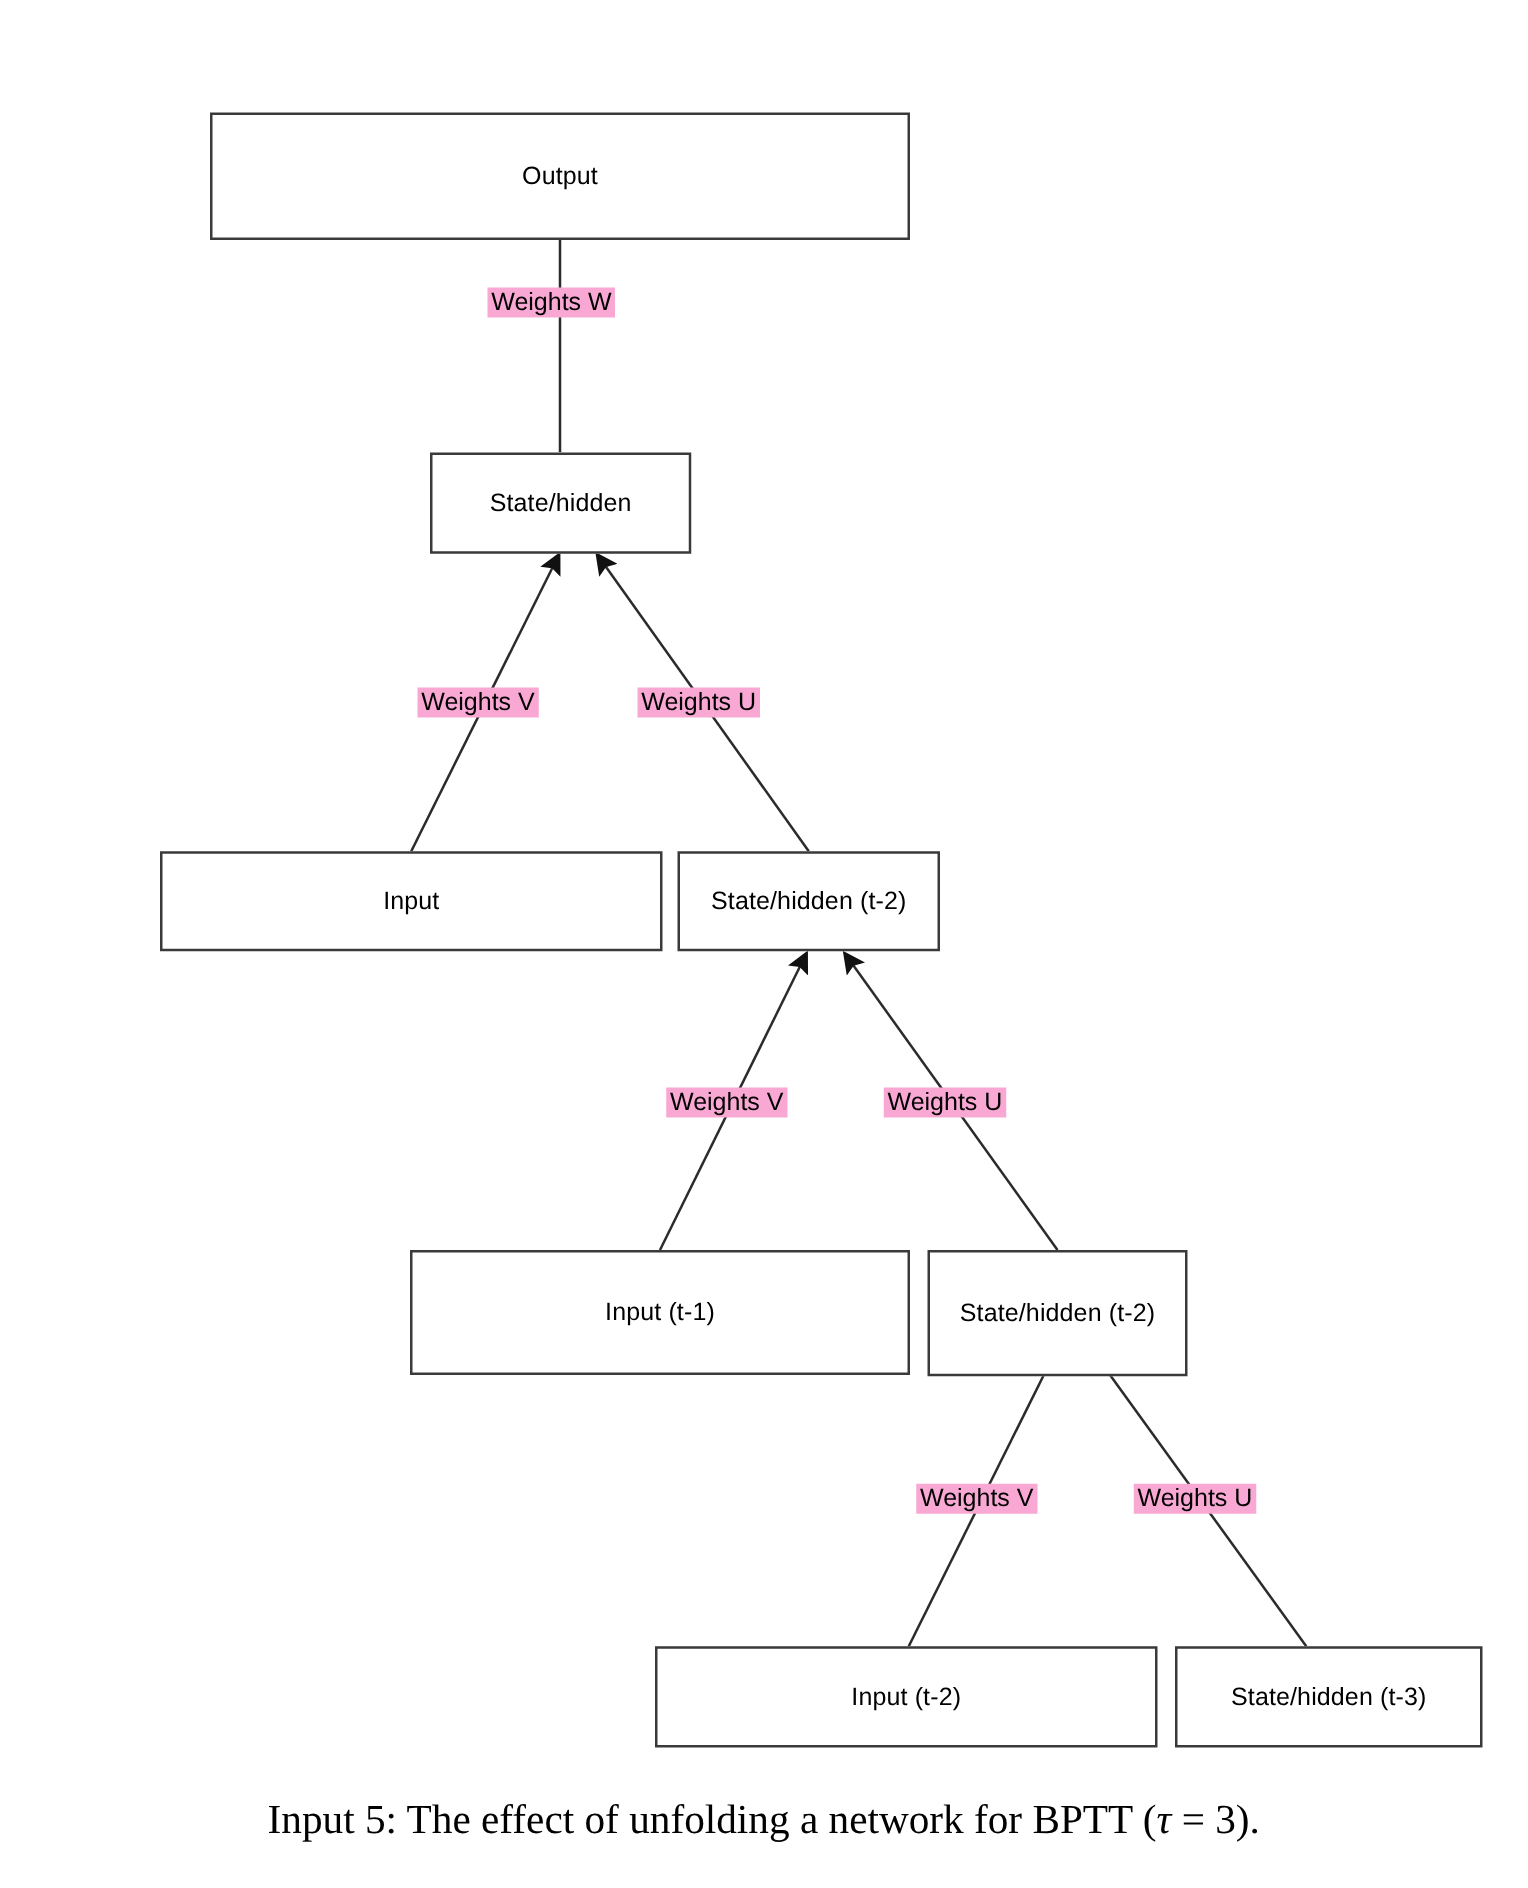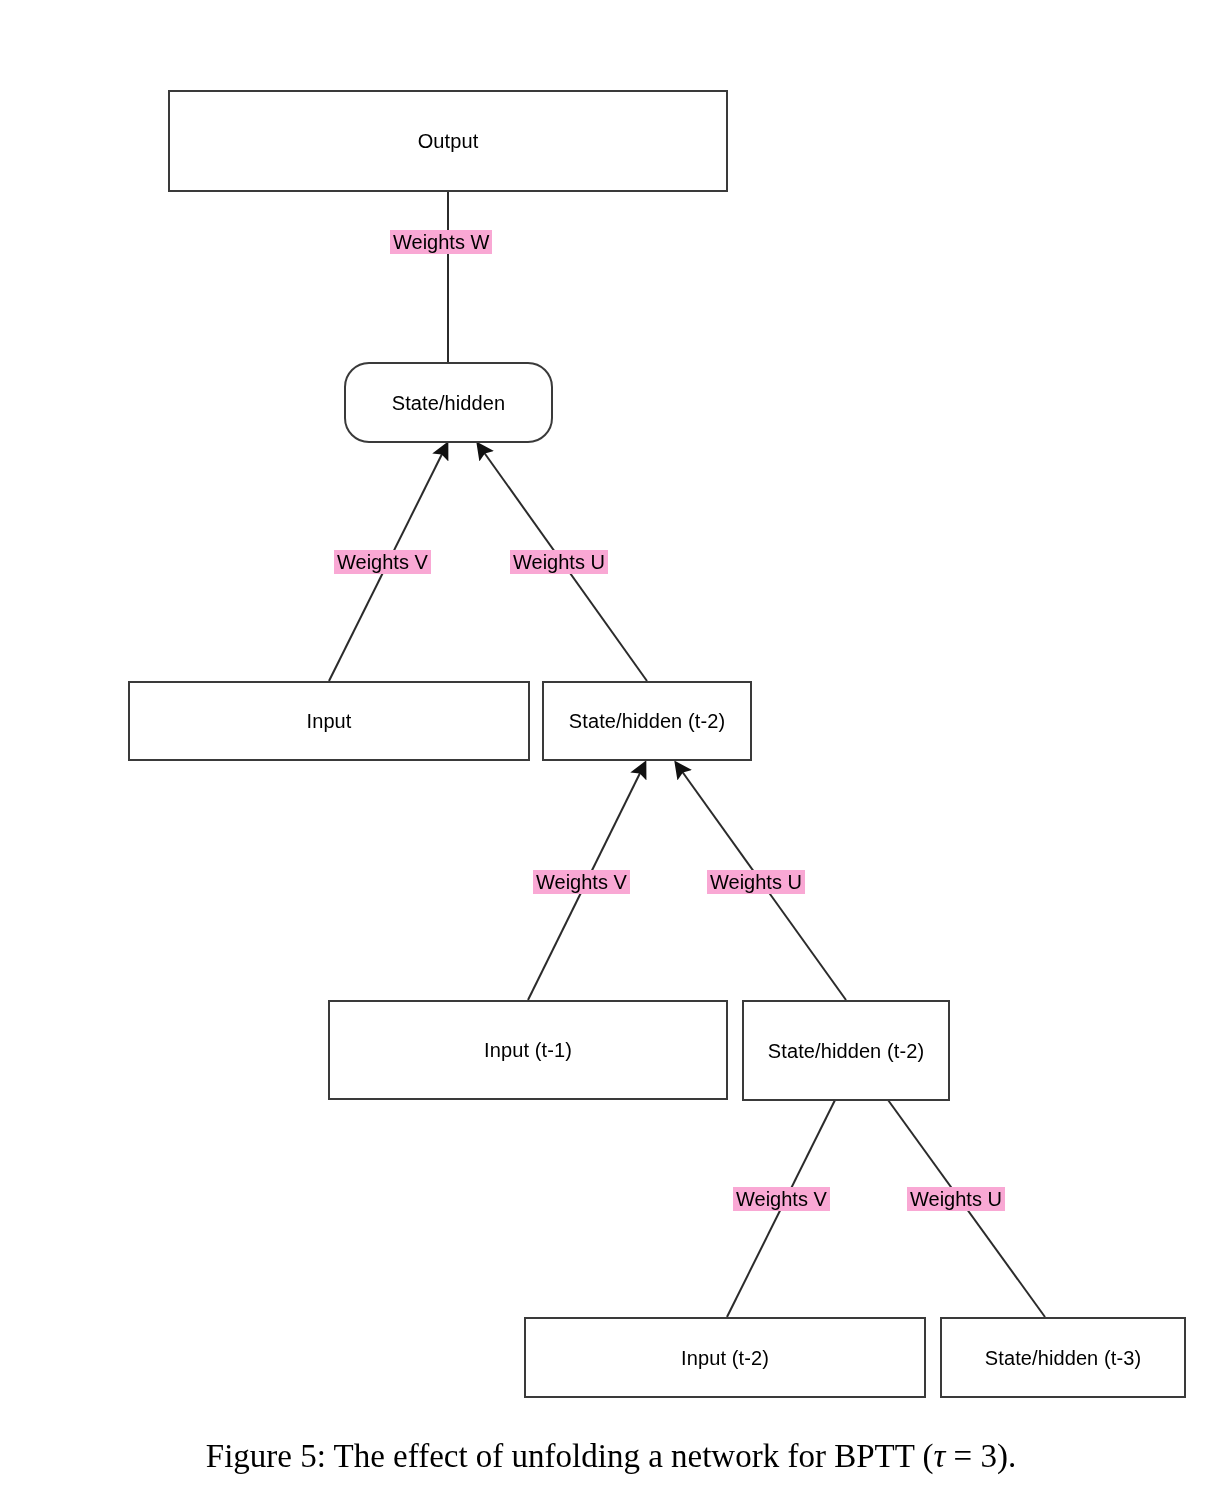--- a/index.html
+++ b/index.html
@@ -82,21 +82,21 @@
         <line x1="846" y1="1000" x2="676" y2="763" stroke="#2b2b2b" stroke-width="2" marker-end="url(#arrowhead)"></line>
         <line x1="727" y1="1317" x2="844" y2="1082" stroke="#2b2b2b" stroke-width="2" marker-end="url(#arrowhead)"></line>
         <line x1="1045" y1="1317" x2="875" y2="1082" stroke="#2b2b2b" stroke-width="2" marker-end="url(#arrowhead)"></line>
       </g>
   </svg>
 
   <div id="node-layer">
       <div class="node" style="left: 168px; top: 42px; width: 560px; height: 102px; margin-top: 48px;">
         <span>Output</span>
       </div>
-      <div class="node" style="left: 344px; top: 362px; width: 209px; height: 81px; border-radius: 25px;">
+      <div class="node" style="left: 344px; top: 362px; width: 209px; height: 81px;">
         <span>State/hidden</span>
       </div>
       <div class="node" style="left: 128px; top: 681px; width: 402px; height: 80px;">
         <span>Input</span>
       </div>
       <div class="node" style="left: 542px; top: 681px; width: 210px; height: 80px;">
         <span>State/hidden (t-2)</span>
       </div>
       <div class="node" style="left: 328px; top: 1000px; width: 400px; height: 100px;">
         <span>Input (t-1)</span>
@@ -115,17 +115,17 @@
       <div class="edge-label" style="left: 390px; top: 230px;">Weights W</div>
       <div class="edge-label" style="left: 334px; top: 550px;">Weights V</div>
       <div class="edge-label" style="left: 510px; top: 550px;">Weights U</div>
       <div class="edge-label" style="left: 533px; top: 870px;">Weights V</div>
       <div class="edge-label" style="left: 707px; top: 870px;">Weights U</div>
       <div class="edge-label" style="left: 733px; top: 1187px;">Weights V</div>
       <div class="edge-label" style="left: 907px; top: 1187px;">Weights U</div>
     </div>
 
   <div id="caption">
-    <span>Figure 5:</span>
+    <span>Input 5:</span>
     <span>The effect of unfolding a network for BPTT (</span><span class="tau">τ</span><span> = 3</span><span>).</span>
   </div>
 
 </div>
 
 </body></html>

